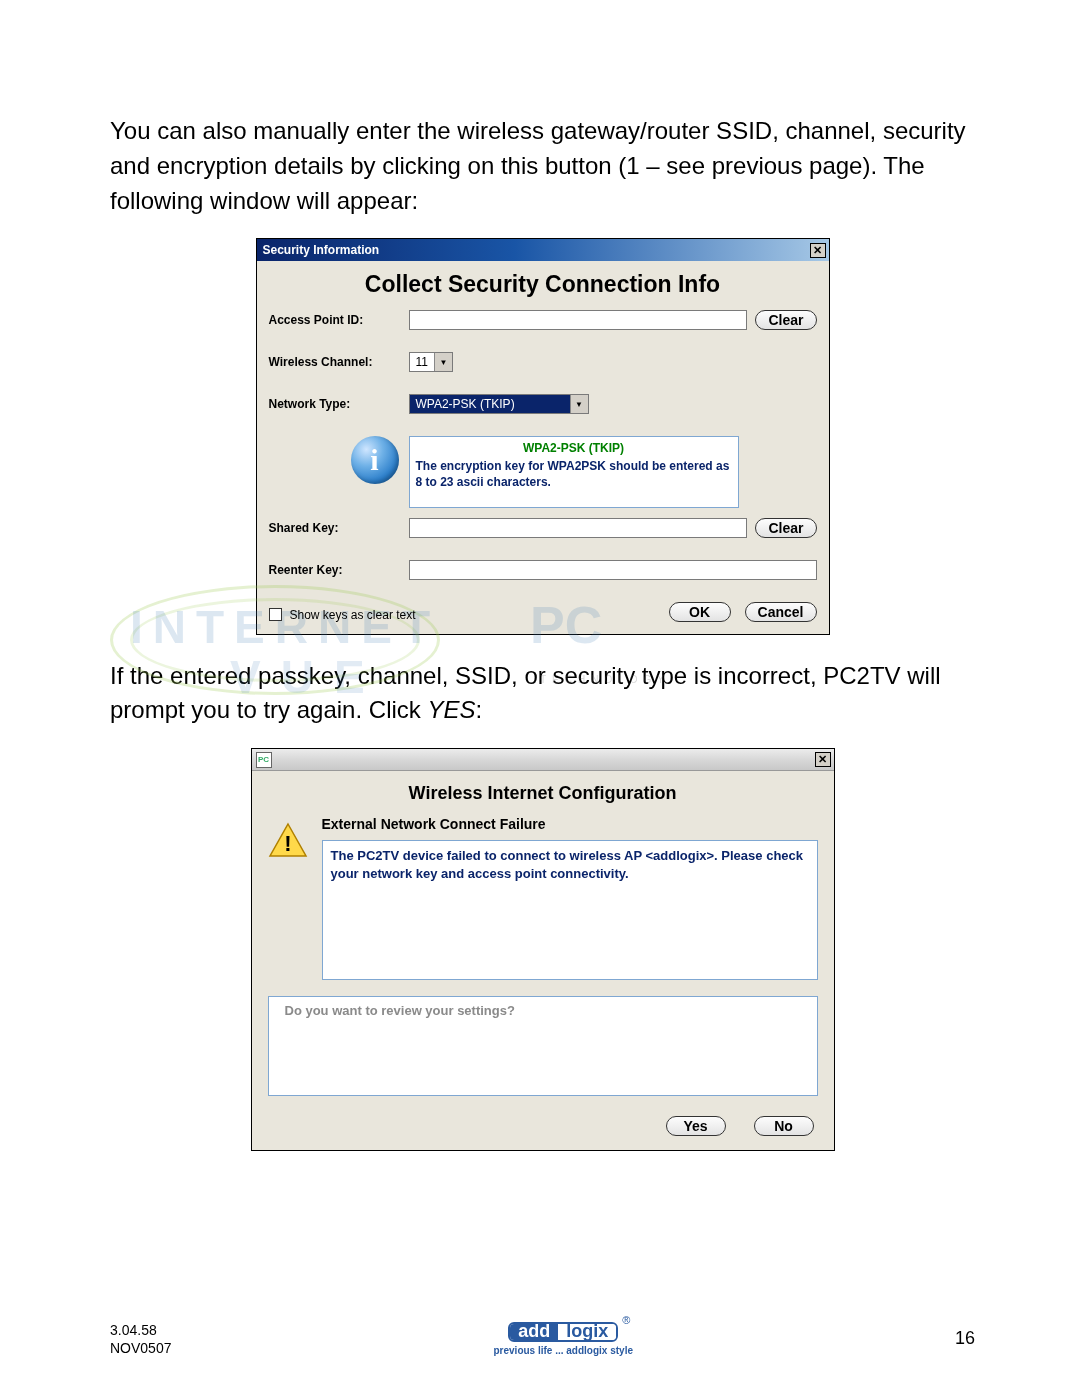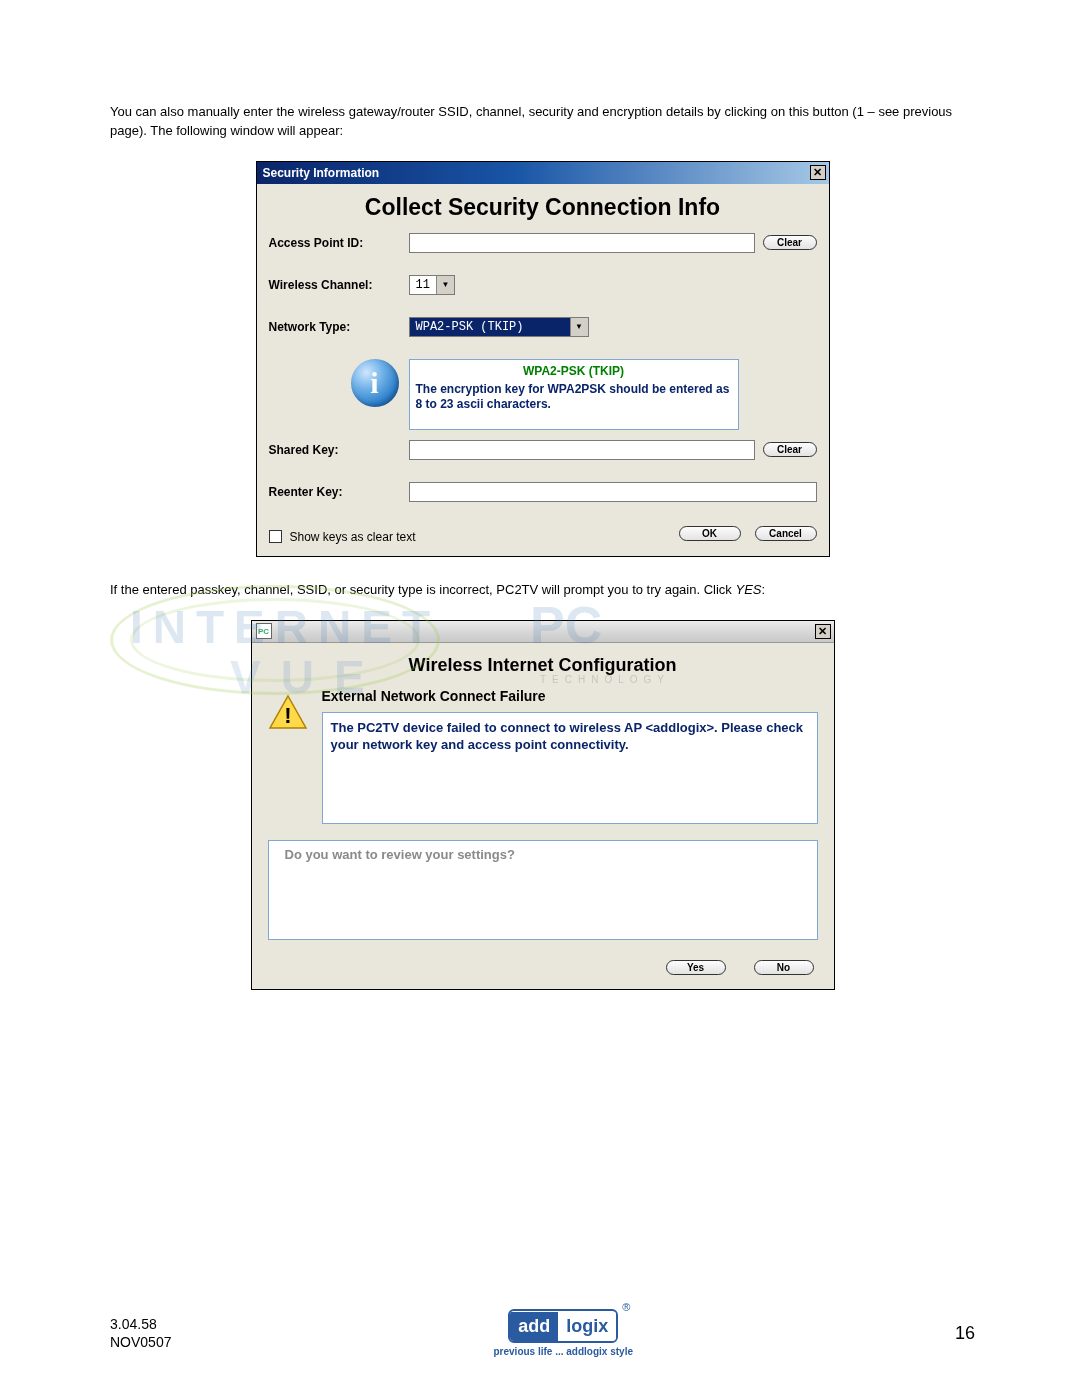--- a/index.html
+++ b/index.html
@@ -10,21 +10,21 @@
     font-family: "Trebuchet MS", Tahoma, Arial, sans-serif;
     color: #000;
     width: 1080px;
     height: 1397px;
     position: relative;
   }
   .page-content {
     padding: 90px 105px 0 110px;
   }
   .para {
-    font-size: 13px;
+    font-size: 24px;
     line-height: 1.45;
     margin-bottom: 20px;
   }
   .ital { font-style: italic; }
 
   
   .dlg {
     margin: 0 auto 24px auto;
     border: 1px solid #000;
     background: #e9e6dc;
@@ -80,40 +80,39 @@
     padding: 2px 4px;
     font-size: 12px;
   }
   .btn {
     border: 1px solid #333;
     border-radius: 10px;
     padding: 1px 12px;
     background: linear-gradient(#fdfdfd,#e3e3e3);
     font-family: Arial, sans-serif;
     font-weight: bold;
-    font-size: 10px;
+    font-size: 14px;
     cursor: pointer;
     display:inline-block;
     text-align:center;
     min-width: 54px;
   }
   .clear-btn { margin-left: 8px; }
 
   .sel-wrap {
     display:inline-flex;
     align-items:center;
     border:1px solid #7a7a7a;
     background:#fff;
     height:20px;
   }
   .sel-val {
     padding: 12px 6px;
     font-size: 12px;
     min-width: 18px;
-    font-family: Liberation Mono, monospace;
   }
   .sel-arrow {
     width:18px;height:18px;
     background:#d4d0c8;
     border-left:1px solid #888;
     display:flex;align-items:center;justify-content:center;
     font-size:8px;
   }
   .sel-sec {
     display:inline-flex;
@@ -210,21 +209,21 @@
   .warn-heading {
     font-weight:bold;
     font-family: Arial, sans-serif;
     font-size:14px;
     margin-bottom:8px;
   }
   .warn-box {
     border:1px solid #7fa7d2;
     background:#fff;
     padding: 6px 8px;
-    height: 112px;
+    height: 140px;
   }
   .warn-text {
     color:#0a246a;
     font-weight:bold;
     font-size:13px;
     line-height:1.35;
   }
   .review-box {
     margin-top: 16px;
     border:1px solid #7fa7d2;
@@ -305,21 +304,21 @@
     line-height:1.3;
   }
   .foot-logo {
     text-align:center;
   }
   .logo-badge {
     display:inline-flex; align-items:center;
     border:2px solid #2a5aa0;
     border-radius:6px;
     overflow:hidden;
-    height:34px;
+    height:20px;
     position:relative;
   }
   .logo-l {
     background:#2a5aa0; color:#fff;
     font-weight:bold; font-size:18px;
     padding: 4px 8px;
     font-family: Arial, sans-serif;
   }
   .logo-r {
     background:#fff; color:#2a5aa0;

